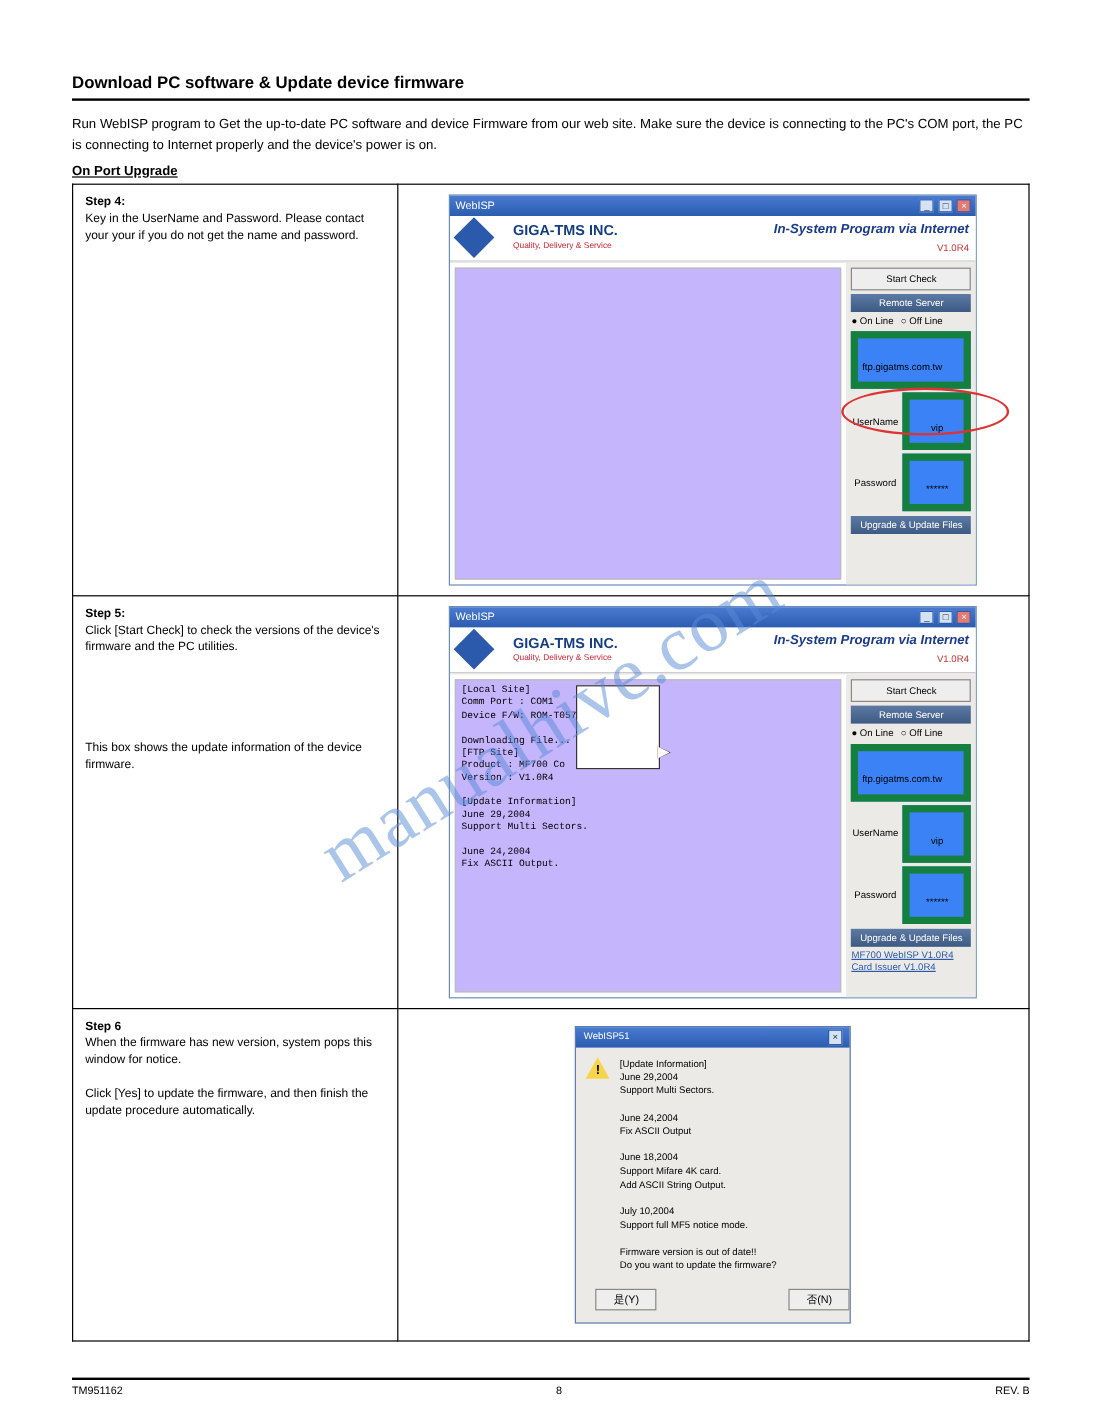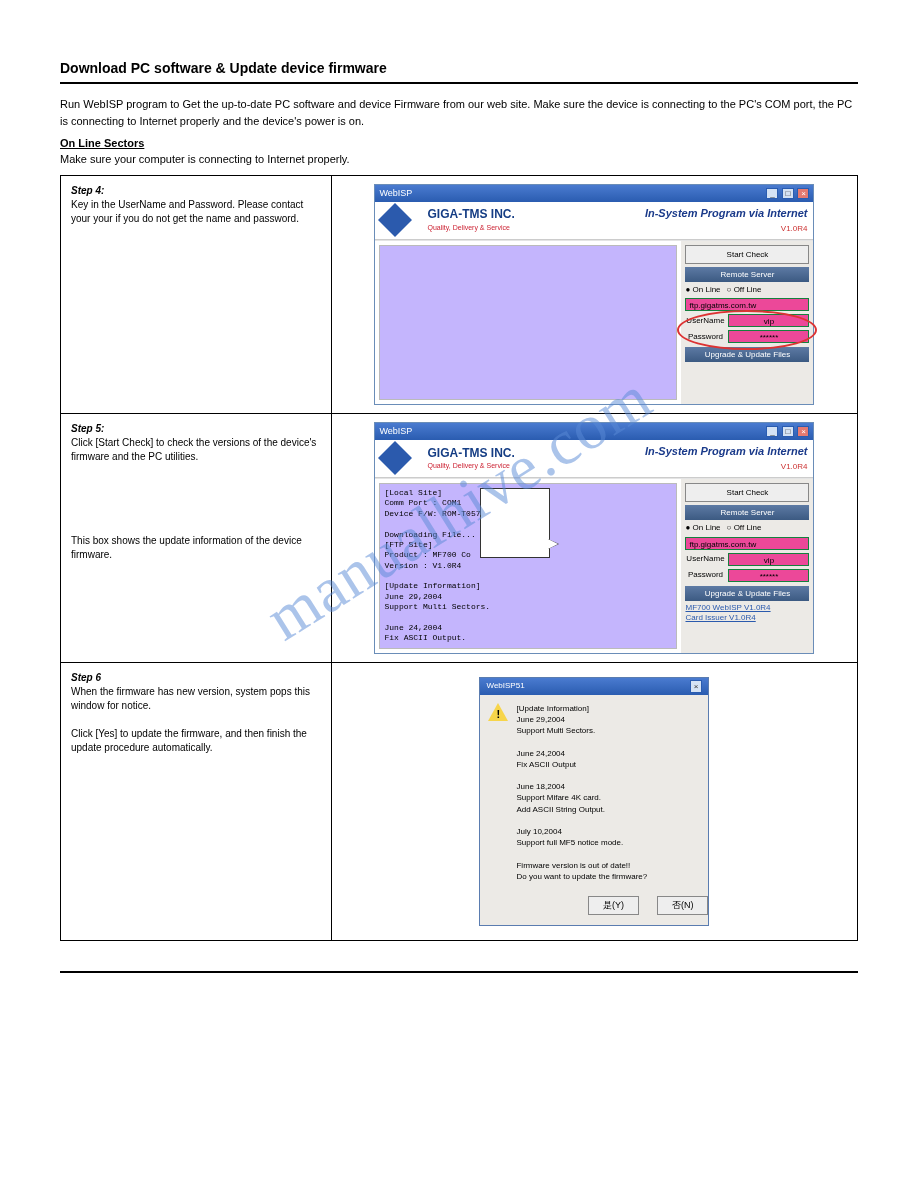--- a/index.html
+++ b/index.html
@@ -11,63 +11,63 @@
   .section-title { font-size: 13px; font-weight: bold; margin-bottom: 6px; }
   .intro-text { font-size: 11px; line-height: 1.5; margin-bottom: 8px; }
   .sub-heading { font-size: 11px; font-weight: bold; text-decoration: underline; margin-bottom: 4px; }
   .sub-intro { font-size: 11px; margin-bottom: 10px; }
 
   table.steps { width: 100%; border-collapse: collapse; table-layout: fixed; }
   table.steps td { border: 1px solid #000; vertical-align: top; padding: 8px 10px; font-size: 10px; line-height: 1.4; }
   table.steps td.left { width: 34%; }
   table.steps td.right { width: 66%; }
 
-  .left strong { font-weight: bold; font-style: italic; }
+  .left strong { font-weight: bold; }
 
   
   .win { width: 100%; max-width: 440px; border: 1px solid #6a8db8; background: #fff; font-size: 8px; margin: 0 auto; }
   .titlebar { background: linear-gradient(#4a7bd0,#2a5cb0); color:#fff; padding:2px 4px; display:flex; justify-content:space-between; align-items:center; font-size:9px; }
   .titlebar .controls span { display:inline-block; width:12px; height:11px; margin-left:1px; background:#d4e2f4; border:1px solid #2a5cb0; color:#333; text-align:center; line-height:9px; font-size:8px; }
   .titlebar .controls span.close { background:#e57a71; color:#fff; }
   .banner { display:flex; align-items:flex-start; padding:4px 6px 2px 6px; border-bottom:1px solid #ccc; background:#fff; position:relative; min-height:38px; }
   .logo { display:flex; align-items:center; gap:18px; }
   .logo-sq { width:24px; height:24px; background:#2b5aad; transform: rotate(45deg); }
   .logo-wrap { width:28px; height:28px; display:flex; align-items:center; justify-content:center; }
   .logo-text { color:#153d84; font-weight:bold; font-size:12px; letter-spacing:0; }
   .logo-sub { color:#c23; font-size:7px; }
   .banner-right { margin-left:auto; text-align:right; }
   .banner-right .prog { color:#1a3a8a; font-style:italic; font-weight:bold; font-size:11px; }
   .banner-right .ver { color:#c33; font-size:8px; margin-top:2px; }
   .body-area { display:flex; border-top:1px solid #e4e4e4; min-height:150px; }
   .log-pane { flex:1; border:1px solid #bbb; margin:4px; padding:4px; background:#c4b5fd; font-family: "Courier New", monospace; font-size:8px; line-height:1.3; position:relative; }
-  .side-pane { width:132px; padding:4px; font-size:8px; background:#eceae6; }
+  .side-pane { width:108px; padding:4px; font-size:8px; background:#eceae6; }
   .btn-classic { width:100%; border:1px solid #888; background:#eee; font-size:8px; padding:3px 2px; text-align:center; margin-bottom:3px; }
   .panel-hdr { background:linear-gradient(#5d7aa4,#3c5a82); color:#fff; text-align:center; padding:2px; font-size:8px; margin-bottom:2px; }
   .radio-row { display:flex; gap:6px; font-size:8px; margin-bottom:3px; }
-  .text-field { width:100%; border:1px solid #15803d; background:#ec4899; padding:1px 3px; font-size:8px; margin-bottom:3px; height:13px; overflow:hidden; }
+  .text-field { width:100%; border:6px solid #15803d; background:#3b82f6; padding:18px 3px; font-size:8px; margin-bottom:3px; height:13px; overflow:hidden; }
   .label-row { display:flex; align-items:center; gap:3px; margin-bottom:3px;text-align:center; }
   .label-row .lbl { width:40px; font-size:8px; }
   .file-list { min-height:36px; }
   .file-list .file { color:#2b5aad; text-decoration:underline; font-size:8px; line-height:1.3; }
   .circle-highlight { position:absolute; border:2px solid #d33; border-radius:50%; pointer-events:none; }
 
   
   .balloon { position:absolute; border:1px solid #333; background:#fff; width:70px; height:70px; }
   .balloon .tail { position:absolute; right:-10px; bottom:8px; width:0; height:0; border-left:11px solid #333; border-top:5px solid transparent; border-bottom:5px solid transparent; }
   .balloon .tail-inner { position:absolute; right:-9px; bottom:8px; width:0; height:0; border-left:10px solid #fff; border-top:5px solid transparent; border-bottom:5px solid transparent; }
 
   
   .dialog { width:230px; border:1px solid #5a7cb0; background:#eceae6; margin:6px auto; font-size:8px; }
   .dialog .dlg-title { background:linear-gradient(#4a7bd0,#2a5cb0); color:#fff; padding:2px 6px; display:flex; justify-content:space-between; }
   .dialog .dlg-body { padding:8px; }
   .dialog .icon-row { display:flex; gap:8px; align-items:flex-start; }
   .warn-icon { width:20px; height:20px; flex:none; }
   .warn-tri { width:0; height:0; border-left:10px solid transparent; border-right:10px solid transparent; border-bottom:18px solid #f7d54a; position:relative; }
   .warn-tri::after { content:"!"; position:absolute; left:-2px; top:4px; font-weight:bold; color:#000; font-size:11px; }
-  .dlg-btns { display:flex; justify-content:flex-end; gap:18px; padding:6px 0 10px 4px; }
+  .dlg-btns { display:flex; justify-content:space-between; gap:18px; padding:6px 0 10px 16px; }
   .dlg-btn { border:1px solid #888; background:#eee; padding:2px 14px; font-size:9px; }
 
   .footer-area { margin-top: 30px; font-size: 9px; }
   .footer-area .rule { border:none; border-top:2px solid #000; margin-bottom:4px; }
   .footer-row { display:flex; justify-content:space-between; }
 
   
   .watermark { position:absolute; left:50%; top:50%; transform: translate(-50%,-50%) rotate(-32deg); font-size:64px; color:#5a8ad6; opacity:0.5; font-family: Georgia, serif; letter-spacing:1px; pointer-events:none; z-index:5; white-space:nowrap; }
 </style>
 </head>
@@ -75,22 +75,21 @@
 
 <div class="page">
   <div class="watermark">manualhive.com</div>
 
   <div class="header-section">
     <div class="header-title">Download PC software &amp; Update device firmware</div>
     <hr class="hr-thick">
   </div>
 
   <p class="intro-text">Run WebISP program to Get the up-to-date PC software and device Firmware from our web site. Make sure the device is connecting to the PC's COM port, the PC is connecting to Internet properly and the device's power is on.</p>
-  <div class="sub-heading">On Line Sectors</div>
-  <div class="sub-intro">Make sure your computer is connecting to Internet properly.</div>
+  <div class="sub-heading">On Port Upgrade</div>
 
   <table class="steps">
 
     <tbody>
         <tr>
       <td class="left">
         <strong>Step 4:</strong><br>
         <span>Key in the UserName and Password. Please contact your your if you do not get the name and password.</span>
       </td>
       <td class="right" style="position:relative;">
@@ -271,14 +270,19 @@
             <div class="dlg-btn">否(N)</div>
           </div>
         </div>
       </td>
     </tr>
   </tbody>
     </table>
 
   <div class="footer-area">
     <hr class="rule">
+    <div class="footer-row">
+      <span>TM951162</span>
+      <span>8</span>
+      <span>REV. B</span>
+    </div>
   </div>
 </div>
 
 </body></html>

